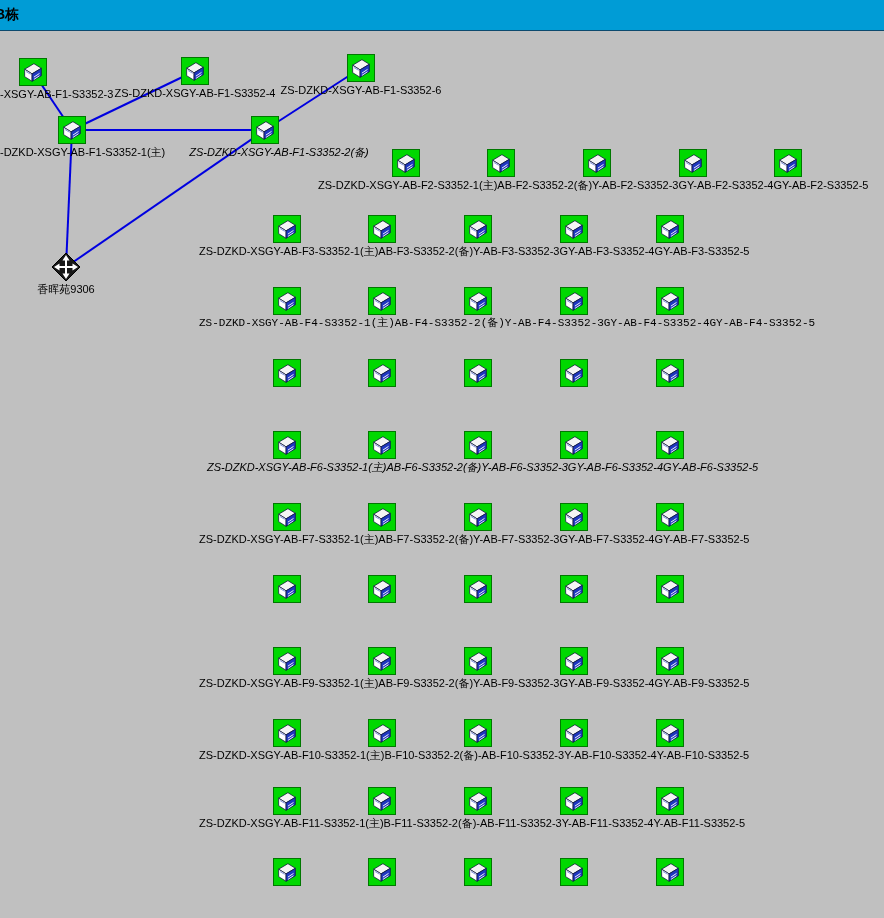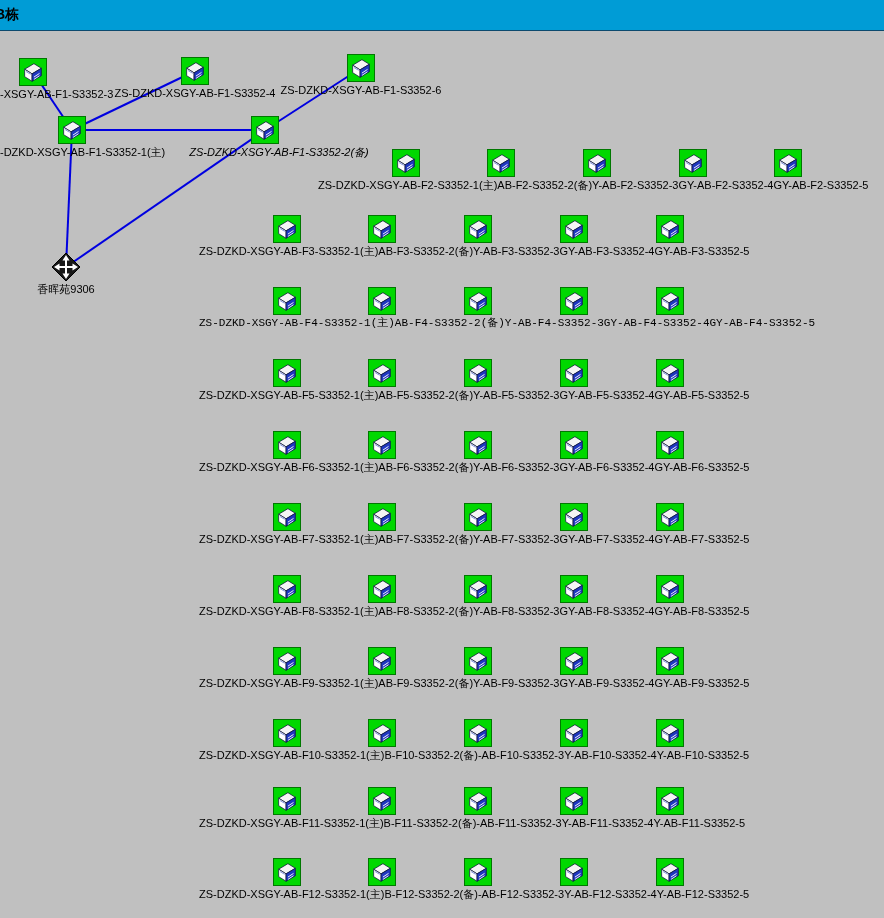--- a/index.html
+++ b/index.html
@@ -255,21 +255,20 @@
         <line x1="6.5" y1="13.5" x2="11.5" y2="16.5" stroke="#8090e0" stroke-width="1"></line>
       </svg></div>
     <div class="node-icon" style="left: 656px; top: 359px; background: rgb(0, 216, 0); border-color: rgb(0, 120, 0);"><svg viewBox="0 0 28 28" width="26" height="26">
         <polygon points="5,11 15,5 23,10 13,16" fill="#f4f4f4" stroke="#101040" stroke-width="0.8"></polygon>
         <polygon points="5,11 13,16 13,24 5,19" fill="#ffffff" stroke="#101040" stroke-width="0.8"></polygon>
         <polygon points="13,16 23,10 23,18 13,24" fill="#2038c0" stroke="#101040" stroke-width="0.8"></polygon>
         <line x1="15" y1="19.5" x2="21" y2="15.5" stroke="#ffffff" stroke-width="1"></line>
         <line x1="15" y1="22" x2="21" y2="18" stroke="#ffffff" stroke-width="1"></line>
         <line x1="6.5" y1="13.5" x2="11.5" y2="16.5" stroke="#8090e0" stroke-width="1"></line>
       </svg></div>
-    <span class="node-label" style="left: 199px; top: 389px;">ZS-DZKD-XSGY-AB-F5-S3352-1(主)AB-F5-S3352-2(备)Y-AB-F5-S3352-3GY-AB-F5-S3352-4GY-AB-F5-S3352-5</span>
     <div class="node-icon" style="left: 273px; top: 431px; background: rgb(0, 216, 0); border-color: rgb(0, 120, 0);"><svg viewBox="0 0 28 28" width="26" height="26">
         <polygon points="5,11 15,5 23,10 13,16" fill="#f4f4f4" stroke="#101040" stroke-width="0.8"></polygon>
         <polygon points="5,11 13,16 13,24 5,19" fill="#ffffff" stroke="#101040" stroke-width="0.8"></polygon>
         <polygon points="13,16 23,10 23,18 13,24" fill="#2038c0" stroke="#101040" stroke-width="0.8"></polygon>
         <line x1="15" y1="19.5" x2="21" y2="15.5" stroke="#ffffff" stroke-width="1"></line>
         <line x1="15" y1="22" x2="21" y2="18" stroke="#ffffff" stroke-width="1"></line>
         <line x1="6.5" y1="13.5" x2="11.5" y2="16.5" stroke="#8090e0" stroke-width="1"></line>
       </svg></div>
     <div class="node-icon" style="left: 368px; top: 431px; background: rgb(0, 216, 0); border-color: rgb(0, 120, 0);"><svg viewBox="0 0 28 28" width="26" height="26">
         <polygon points="5,11 15,5 23,10 13,16" fill="#f4f4f4" stroke="#101040" stroke-width="0.8"></polygon>
@@ -296,21 +295,21 @@
         <line x1="6.5" y1="13.5" x2="11.5" y2="16.5" stroke="#8090e0" stroke-width="1"></line>
       </svg></div>
     <div class="node-icon" style="left: 656px; top: 431px; background: rgb(0, 216, 0); border-color: rgb(0, 120, 0);"><svg viewBox="0 0 28 28" width="26" height="26">
         <polygon points="5,11 15,5 23,10 13,16" fill="#f4f4f4" stroke="#101040" stroke-width="0.8"></polygon>
         <polygon points="5,11 13,16 13,24 5,19" fill="#ffffff" stroke="#101040" stroke-width="0.8"></polygon>
         <polygon points="13,16 23,10 23,18 13,24" fill="#2038c0" stroke="#101040" stroke-width="0.8"></polygon>
         <line x1="15" y1="19.5" x2="21" y2="15.5" stroke="#ffffff" stroke-width="1"></line>
         <line x1="15" y1="22" x2="21" y2="18" stroke="#ffffff" stroke-width="1"></line>
         <line x1="6.5" y1="13.5" x2="11.5" y2="16.5" stroke="#8090e0" stroke-width="1"></line>
       </svg></div>
-    <span class="node-label" style="left: 199px; top: 461px;">ZS-DZKD-XSGY-AB-F6-S3352-1(主)AB-F6-S3352-2(备)Y-AB-F6-S3352-3GY-AB-F6-S3352-4GY-AB-F6-S3352-5</span>
+    <span class="node-label" style="left: 207px; top: 461px; font-style: italic;">ZS-DZKD-XSGY-AB-F6-S3352-1(主)AB-F6-S3352-2(备)Y-AB-F6-S3352-3GY-AB-F6-S3352-4GY-AB-F6-S3352-5</span>
     <div class="node-icon" style="left: 273px; top: 503px; background: rgb(0, 216, 0); border-color: rgb(0, 120, 0);"><svg viewBox="0 0 28 28" width="26" height="26">
         <polygon points="5,11 15,5 23,10 13,16" fill="#f4f4f4" stroke="#101040" stroke-width="0.8"></polygon>
         <polygon points="5,11 13,16 13,24 5,19" fill="#ffffff" stroke="#101040" stroke-width="0.8"></polygon>
         <polygon points="13,16 23,10 23,18 13,24" fill="#2038c0" stroke="#101040" stroke-width="0.8"></polygon>
         <line x1="15" y1="19.5" x2="21" y2="15.5" stroke="#ffffff" stroke-width="1"></line>
         <line x1="15" y1="22" x2="21" y2="18" stroke="#ffffff" stroke-width="1"></line>
         <line x1="6.5" y1="13.5" x2="11.5" y2="16.5" stroke="#8090e0" stroke-width="1"></line>
       </svg></div>
     <div class="node-icon" style="left: 368px; top: 503px; background: rgb(0, 216, 0); border-color: rgb(0, 120, 0);"><svg viewBox="0 0 28 28" width="26" height="26">
         <polygon points="5,11 15,5 23,10 13,16" fill="#f4f4f4" stroke="#101040" stroke-width="0.8"></polygon>
@@ -378,21 +377,20 @@
         <line x1="6.5" y1="13.5" x2="11.5" y2="16.5" stroke="#8090e0" stroke-width="1"></line>
       </svg></div>
     <div class="node-icon" style="left: 656px; top: 575px; background: rgb(0, 216, 0); border-color: rgb(0, 120, 0);"><svg viewBox="0 0 28 28" width="26" height="26">
         <polygon points="5,11 15,5 23,10 13,16" fill="#f4f4f4" stroke="#101040" stroke-width="0.8"></polygon>
         <polygon points="5,11 13,16 13,24 5,19" fill="#ffffff" stroke="#101040" stroke-width="0.8"></polygon>
         <polygon points="13,16 23,10 23,18 13,24" fill="#2038c0" stroke="#101040" stroke-width="0.8"></polygon>
         <line x1="15" y1="19.5" x2="21" y2="15.5" stroke="#ffffff" stroke-width="1"></line>
         <line x1="15" y1="22" x2="21" y2="18" stroke="#ffffff" stroke-width="1"></line>
         <line x1="6.5" y1="13.5" x2="11.5" y2="16.5" stroke="#8090e0" stroke-width="1"></line>
       </svg></div>
-    <span class="node-label" style="left: 199px; top: 605px;">ZS-DZKD-XSGY-AB-F8-S3352-1(主)AB-F8-S3352-2(备)Y-AB-F8-S3352-3GY-AB-F8-S3352-4GY-AB-F8-S3352-5</span>
     <div class="node-icon" style="left: 273px; top: 647px; background: rgb(0, 216, 0); border-color: rgb(0, 120, 0);"><svg viewBox="0 0 28 28" width="26" height="26">
         <polygon points="5,11 15,5 23,10 13,16" fill="#f4f4f4" stroke="#101040" stroke-width="0.8"></polygon>
         <polygon points="5,11 13,16 13,24 5,19" fill="#ffffff" stroke="#101040" stroke-width="0.8"></polygon>
         <polygon points="13,16 23,10 23,18 13,24" fill="#2038c0" stroke="#101040" stroke-width="0.8"></polygon>
         <line x1="15" y1="19.5" x2="21" y2="15.5" stroke="#ffffff" stroke-width="1"></line>
         <line x1="15" y1="22" x2="21" y2="18" stroke="#ffffff" stroke-width="1"></line>
         <line x1="6.5" y1="13.5" x2="11.5" y2="16.5" stroke="#8090e0" stroke-width="1"></line>
       </svg></div>
     <div class="node-icon" style="left: 368px; top: 647px; background: rgb(0, 216, 0); border-color: rgb(0, 120, 0);"><svg viewBox="0 0 28 28" width="26" height="26">
         <polygon points="5,11 15,5 23,10 13,16" fill="#f4f4f4" stroke="#101040" stroke-width="0.8"></polygon>
@@ -542,18 +540,17 @@
         <line x1="6.5" y1="13.5" x2="11.5" y2="16.5" stroke="#8090e0" stroke-width="1"></line>
       </svg></div>
     <div class="node-icon" style="left: 656px; top: 858px; background: rgb(0, 216, 0); border-color: rgb(0, 120, 0);"><svg viewBox="0 0 28 28" width="26" height="26">
         <polygon points="5,11 15,5 23,10 13,16" fill="#f4f4f4" stroke="#101040" stroke-width="0.8"></polygon>
         <polygon points="5,11 13,16 13,24 5,19" fill="#ffffff" stroke="#101040" stroke-width="0.8"></polygon>
         <polygon points="13,16 23,10 23,18 13,24" fill="#2038c0" stroke="#101040" stroke-width="0.8"></polygon>
         <line x1="15" y1="19.5" x2="21" y2="15.5" stroke="#ffffff" stroke-width="1"></line>
         <line x1="15" y1="22" x2="21" y2="18" stroke="#ffffff" stroke-width="1"></line>
         <line x1="6.5" y1="13.5" x2="11.5" y2="16.5" stroke="#8090e0" stroke-width="1"></line>
       </svg></div>
-    <span class="node-label" style="left: 199px; top: 888px;">ZS-DZKD-XSGY-AB-F12-S3352-1(主)B-F12-S3352-2(备)-AB-F12-S3352-3Y-AB-F12-S3352-4Y-AB-F12-S3352-5</span>
   </div>
 
 <div id="titlebar" style="background: rgb(0, 156, 214);">
   <span class="title-text">B栋</span>
 </div>
 
 </body></html>

